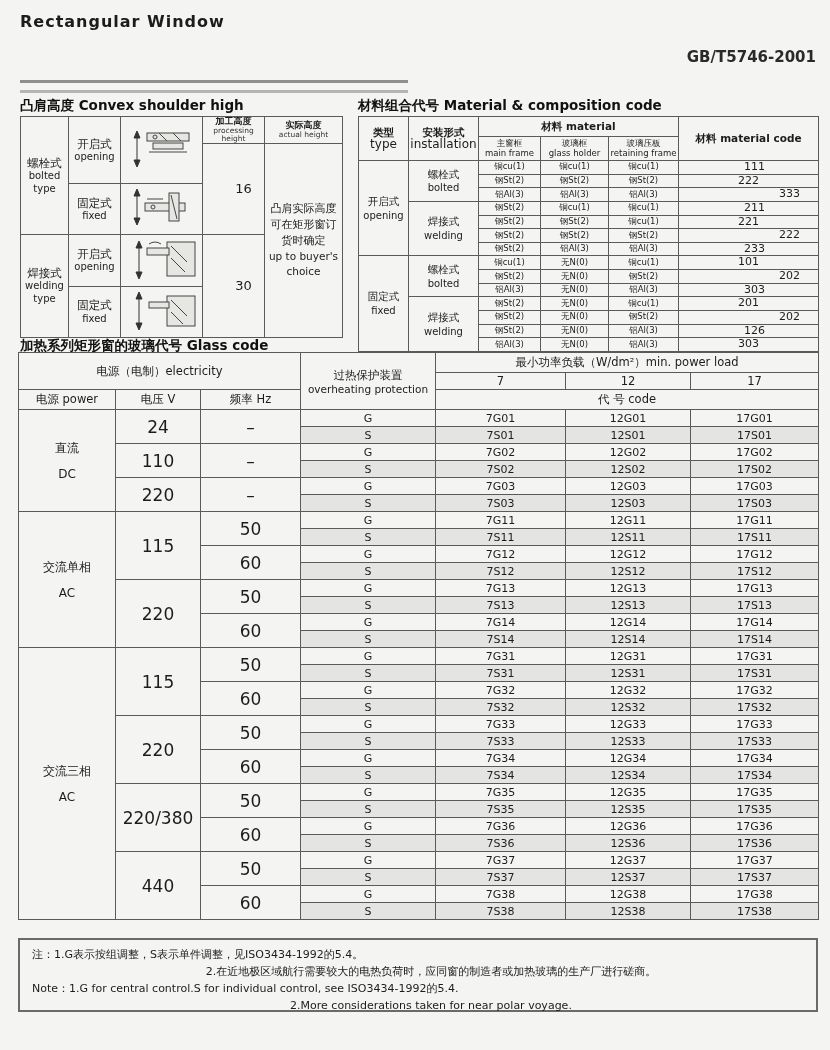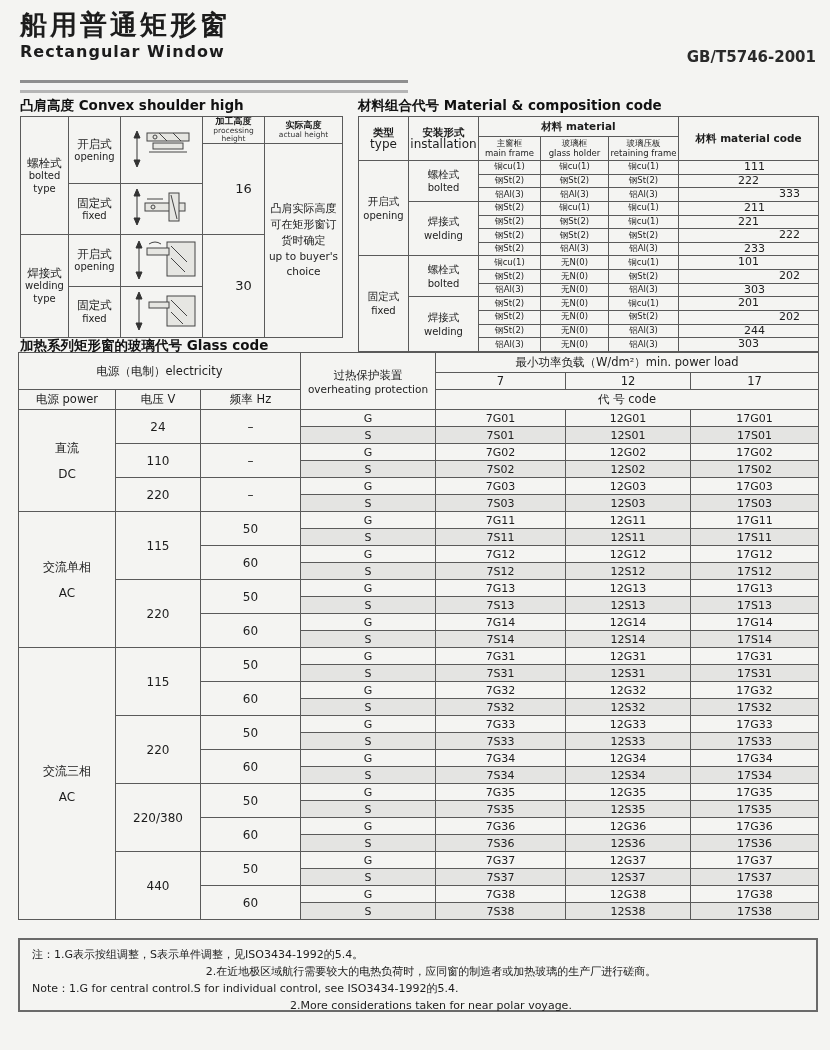--- a/index.html
+++ b/index.html
@@ -49,34 +49,33 @@
   .pos-c{text-align:center !important;}
   .pos-r{text-align:right !important;padding-right:18px !important;}
   
   #glass-table{left:18px;top:352px;width:800px;}
   #glass-table td{font-size:11px;height:16px;}
   #glass-table .gh{font-size:11.5px;}
   #glass-table .gh .en{font-size:10.5px;}
   #glass-table tr.shade td{background:#e4e4e2;}
   #glass-table td.power-cell,#glass-table td.voltage-cell,#glass-table td.frequency-cell{background:#f4f4f2;}
   #glass-table .power-cell div{margin:10px 0;font-size:12px;}
-  #glass-table .voltage-cell,#glass-table .frequency-cell{font-size:12px;}
+  #glass-table .voltage-cell,#glass-table .frequency-cell{font-size:17px;}
   
   #notes-box{position:absolute;left:18px;top:938px;width:800px;height:74px;
     border:2px solid #6a6a6a;box-sizing:border-box;padding:6px 12px;font-size:11px;line-height:1.55;}
   .note-indent{padding-left:26px;text-align:center;}
   svg .sk{fill:#e6e6e2;stroke:#444;stroke-width:1;}
   svg .ln{stroke:#444;stroke-width:1;fill:none;}
   svg .ar{stroke:#333;fill:#333;}
 </style>
 </head>
 <body>
 
 <div class="title-block">
-  <div class="title-zh">船用普通矩形窗</div>
   <div class="title-en">Rectangular Window</div>
 </div>
 <div class="title-rule"></div>
 <div class="std-code">GB/T5746-2001</div>
 
 <div id="sec-convex" class="sec-title">凸肩高度 Convex shoulder high</div>
 <div id="sec-material" class="sec-title">材料组合代号 Material &amp; composition code</div>
 <div id="sec-glass" class="sec-title">加热系列矩形窗的玻璃代号 Glass code</div>
 
 <table id="convex-table" class="tbl">
@@ -318,21 +317,21 @@
       <tr>
         <td class="mcell">钢St(2)</td>
         <td class="mcell">无N(0)</td>
         <td class="mcell">钢St(2)</td>
         <td class="mcode pos-r">202</td>
       </tr>
       <tr>
         <td class="mcell">钢St(2)</td>
         <td class="mcell">无N(0)</td>
         <td class="mcell">铝Al(3)</td>
-        <td class="mcode pos-l">244</td>
+        <td class="mcode pos-l">126</td>
       </tr>
       <tr>
         <td class="mcell">铝Al(3)</td>
         <td class="mcell">无N(0)</td>
         <td class="mcell">铝Al(3)</td>
         <td class="mcode pos-c">303</td>
       </tr>
     </tbody>
 </table>
 

